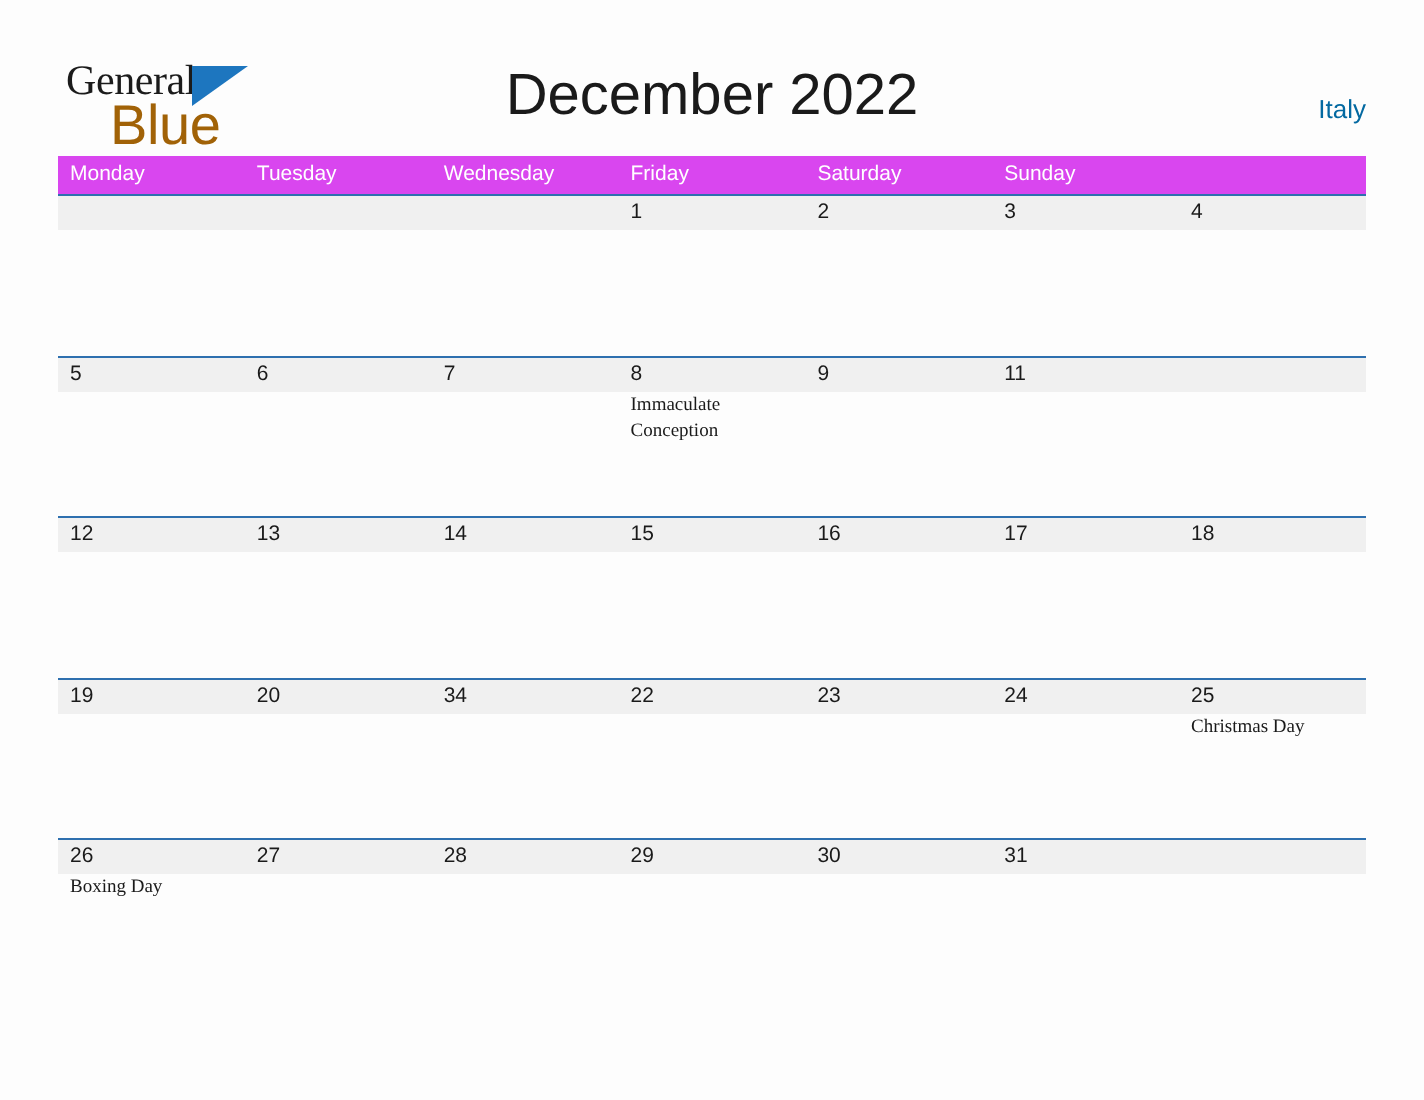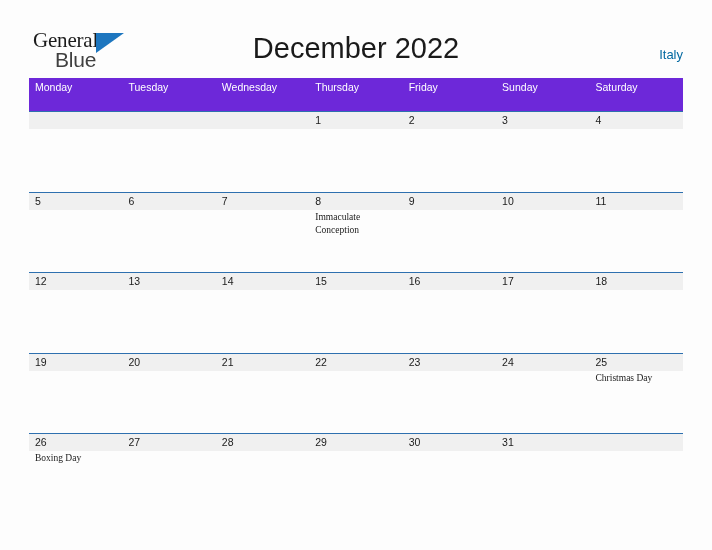--- a/index.html
+++ b/index.html
@@ -44,22 +44,22 @@
     top: 0;
     font-size: 21px;
     color: #1b1b1b;
     letter-spacing: -0.2px;
     font-family: Liberation Serif, serif;
   }
   .logo-row2 {
     position: absolute;
     left: 22px;
     top: 19px;
-    font-size: 21px;
-    color: #404040;
+    font-size: 28px;
+    color: #a16207;
     letter-spacing: -0.2px;
     font-family: "Liberation Sans", sans-serif;
   }
   .logo-tri {
     position: absolute;
     left: 63px;
     top: 3px;
     width: 0;
     height: 0;
     border-left: 28px solid #1d76bf;
@@ -90,22 +90,22 @@
   
   .calendar {
     position: absolute;
     left: 29px;
     top: 78px;
     width: 654px;
   }
 
   .weekday-row {
     display: flex;
-    background: #6d28d9;
-    height: 33px;
+    background: #d946ef;
+    height: 19px;
   }
   .weekday-cell {
     width: 93.43px;
     color: #ffffff;
     font-size: 10.5px;
     line-height: 19px;
     padding-left: 6px;
     box-sizing: border-box;
     overflow: hidden;
     white-space: nowrap;
@@ -175,24 +175,23 @@
     <div class="country">Italy</div>
 
   </div>
 
   <div class="calendar">
 
     <div class="weekday-row">
       <div class="weekday-cell">Monday</div>
       <div class="weekday-cell">Tuesday</div>
       <div class="weekday-cell">Wednesday</div>
-      <div class="weekday-cell">Thursday</div>
       <div class="weekday-cell">Friday</div>
+      <div class="weekday-cell">Saturday</div>
       <div class="weekday-cell">Sunday</div>
-      <div class="weekday-cell">Saturday</div>
     </div>
 
     <div class="week-row">
       <div class="daynum-band"></div>
       <div class="week-cells">
         <div class="day-cell">
           <span class="day-num"></span>
           <span class="day-event"></span>
         </div>
         <div class="day-cell">
@@ -239,24 +238,20 @@
         </div>
         <div class="day-cell">
           <span class="day-num">8</span>
           <span class="day-event">Immaculate Conception</span>
         </div>
         <div class="day-cell">
           <span class="day-num">9</span>
           <span class="day-event"></span>
         </div>
         <div class="day-cell">
-          <span class="day-num">10</span>
-          <span class="day-event"></span>
-        </div>
-        <div class="day-cell">
           <span class="day-num">11</span>
           <span class="day-event"></span>
         </div>
       </div>
     </div>
 
     <div class="week-row">
       <div class="daynum-band"></div>
       <div class="week-cells">
         <div class="day-cell">
@@ -295,21 +290,21 @@
       <div class="week-cells">
         <div class="day-cell">
           <span class="day-num">19</span>
           <span class="day-event"></span>
         </div>
         <div class="day-cell">
           <span class="day-num">20</span>
           <span class="day-event"></span>
         </div>
         <div class="day-cell">
-          <span class="day-num">21</span>
+          <span class="day-num">34</span>
           <span class="day-event"></span>
         </div>
         <div class="day-cell">
           <span class="day-num">22</span>
           <span class="day-event"></span>
         </div>
         <div class="day-cell">
           <span class="day-num">23</span>
           <span class="day-event"></span>
         </div>

